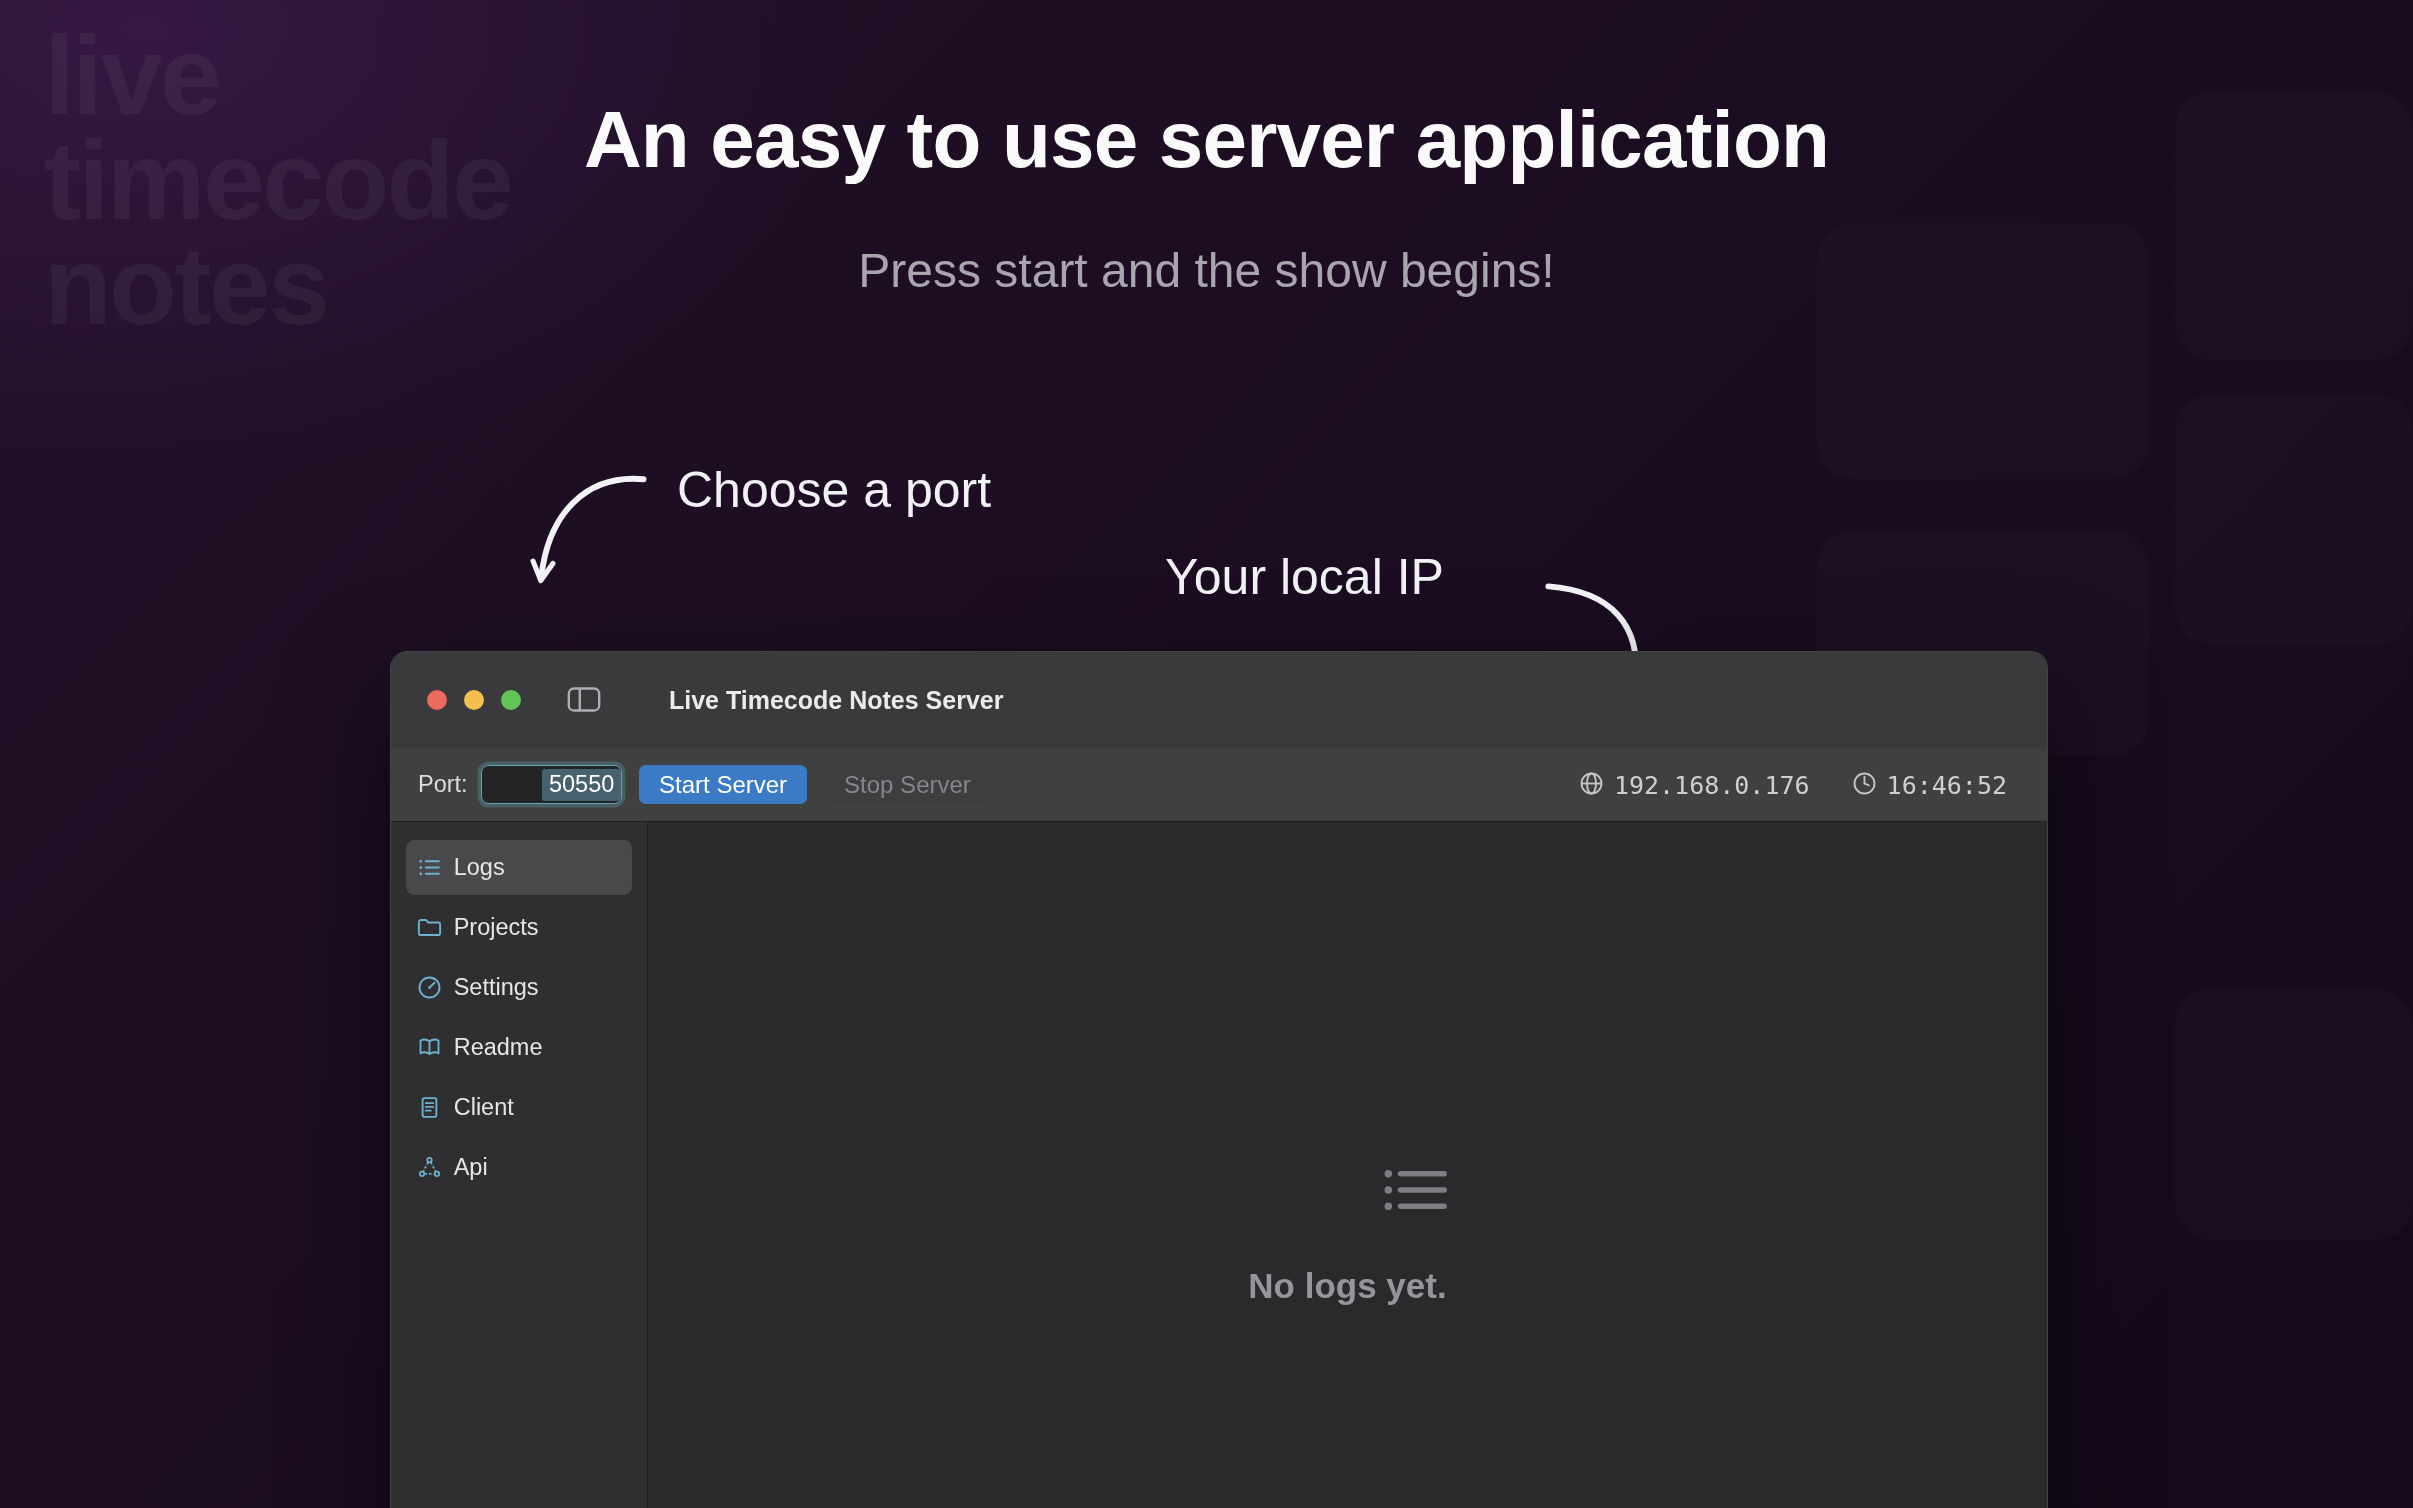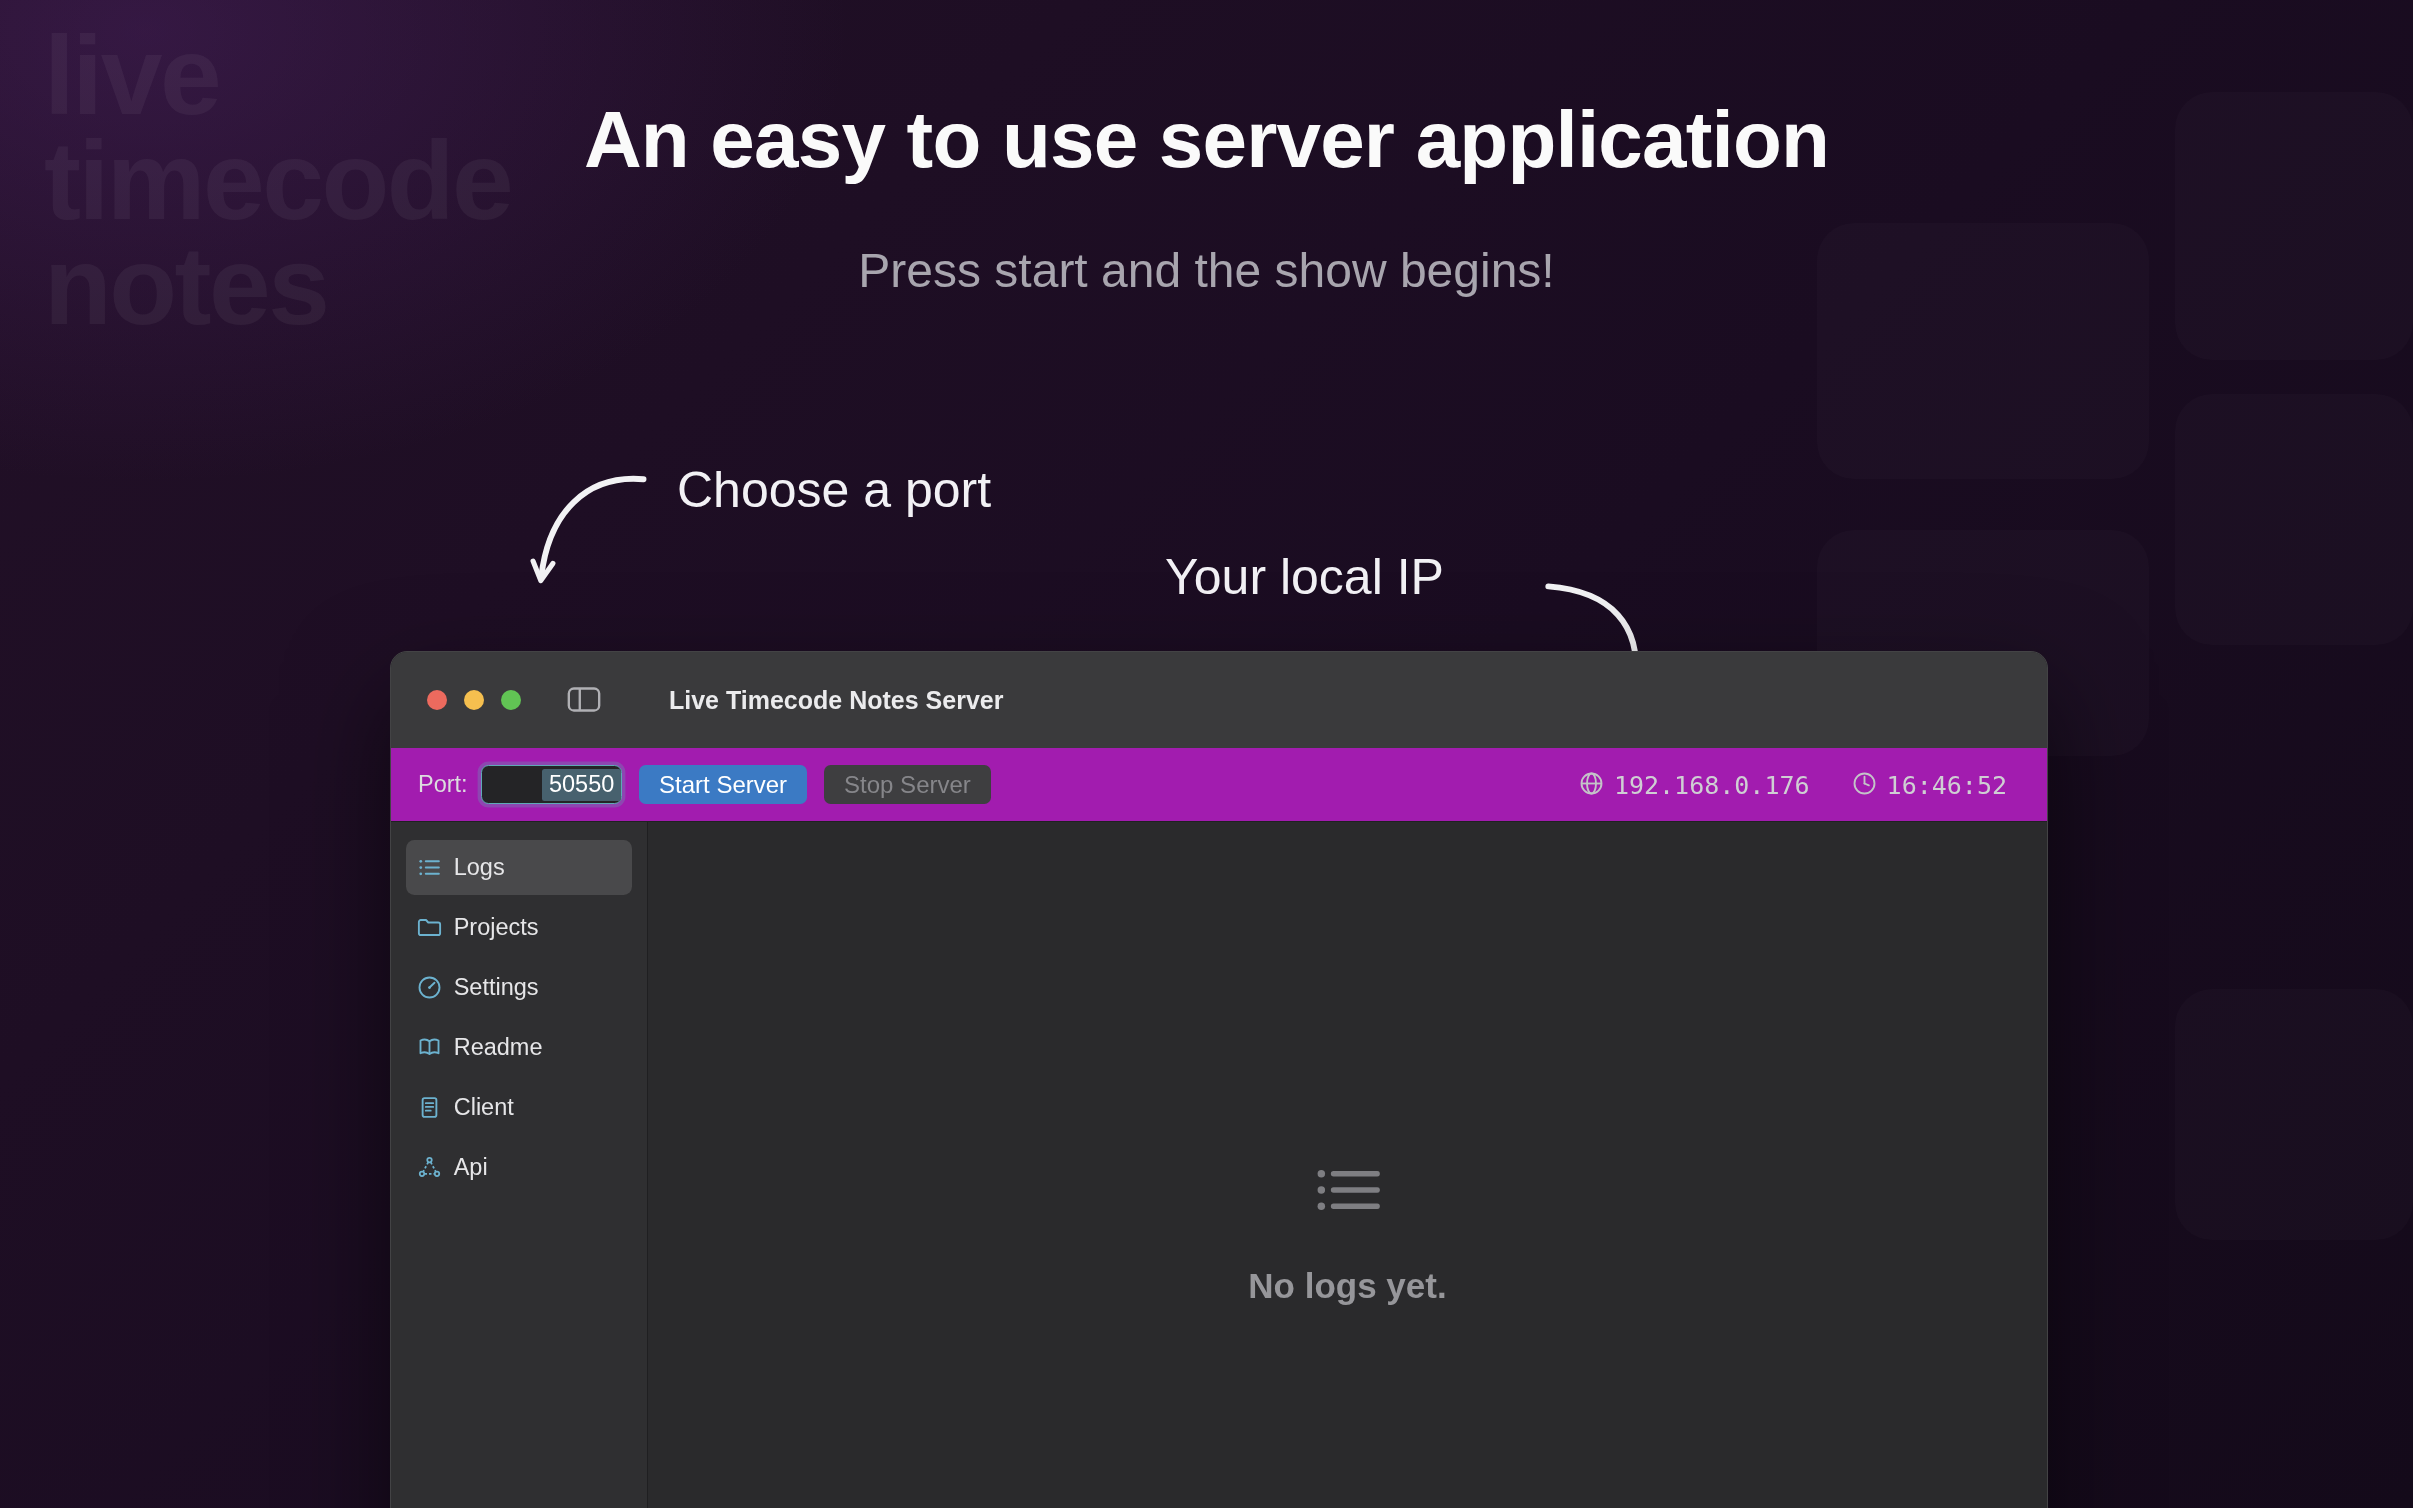--- a/index.html
+++ b/index.html
@@ -59,21 +59,21 @@
   .light { width:20px; height:20px; border-radius:50%; display:inline-block; }
   .light.red    { background:#ec6a5e; }
   .light.yellow { background:#f5bf4f; }
   .light.green  { background:#61c454; }
   .sidebar-toggle { position:absolute; left:176px; top:34px; }
   .win-title {
     position:absolute; left:278px; top:0; height:96px; display:flex; align-items:center;
     font-size:25px; font-weight:700; color:#ebebed;
   }
   .toolbar {
-    position:relative; height:74px; background:#a21caf;
+    position:relative; height:74px; background:#404040;
     border-bottom:0.8px solid #202022;
     display:flex; align-items:center; padding-left:27px;
   }
   .port-label { font-size:23.5px; color:#dcdcde; margin-right:13.4px; }
   .port-field {
     width:141px; height:39px; background:#242426;
     border:1.7px solid #5fa9b6; border-radius:7.5px;
     box-shadow:0 0 0 3.4px rgba(95,169,182,0.30);
     display:flex; align-items:center; justify-content:flex-end;
   }
@@ -104,21 +104,21 @@
     display:flex; align-items:center; gap:11.7px; padding-left:11px;
     cursor:default;
   }
   .side-item.selected { background:#49494b; }
   .side-label { font-size:23.5px; color:#e6e6e8; }
   .side-icon { display:flex; align-items:center; }
 
   .content { flex:1; background:#2a2a2c; position:relative; }
   .empty {
     position:absolute; top:342px; left:50%; transform:translateX(-50%);
-    text-align:center;
+    text-align:right;
   }
   .empty-text { margin-top:47px; font-size:35px; font-weight:700; color:#96969a; }
 </style>
 </head>
 <body>
 
 <div class="watermark">
   <div>live</div>
   <div>timecode</div>
   <div>notes</div>

